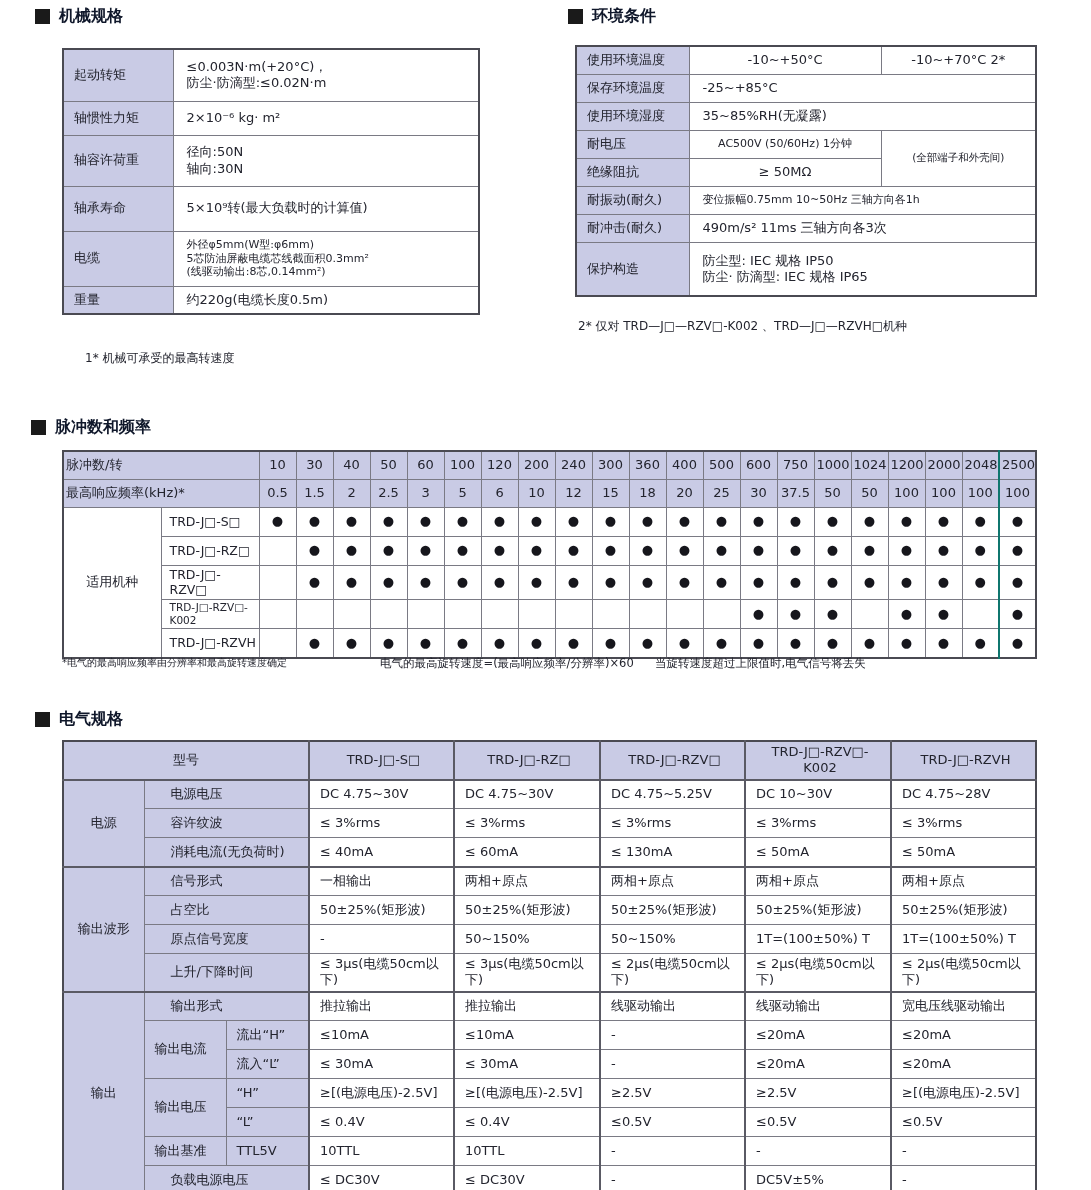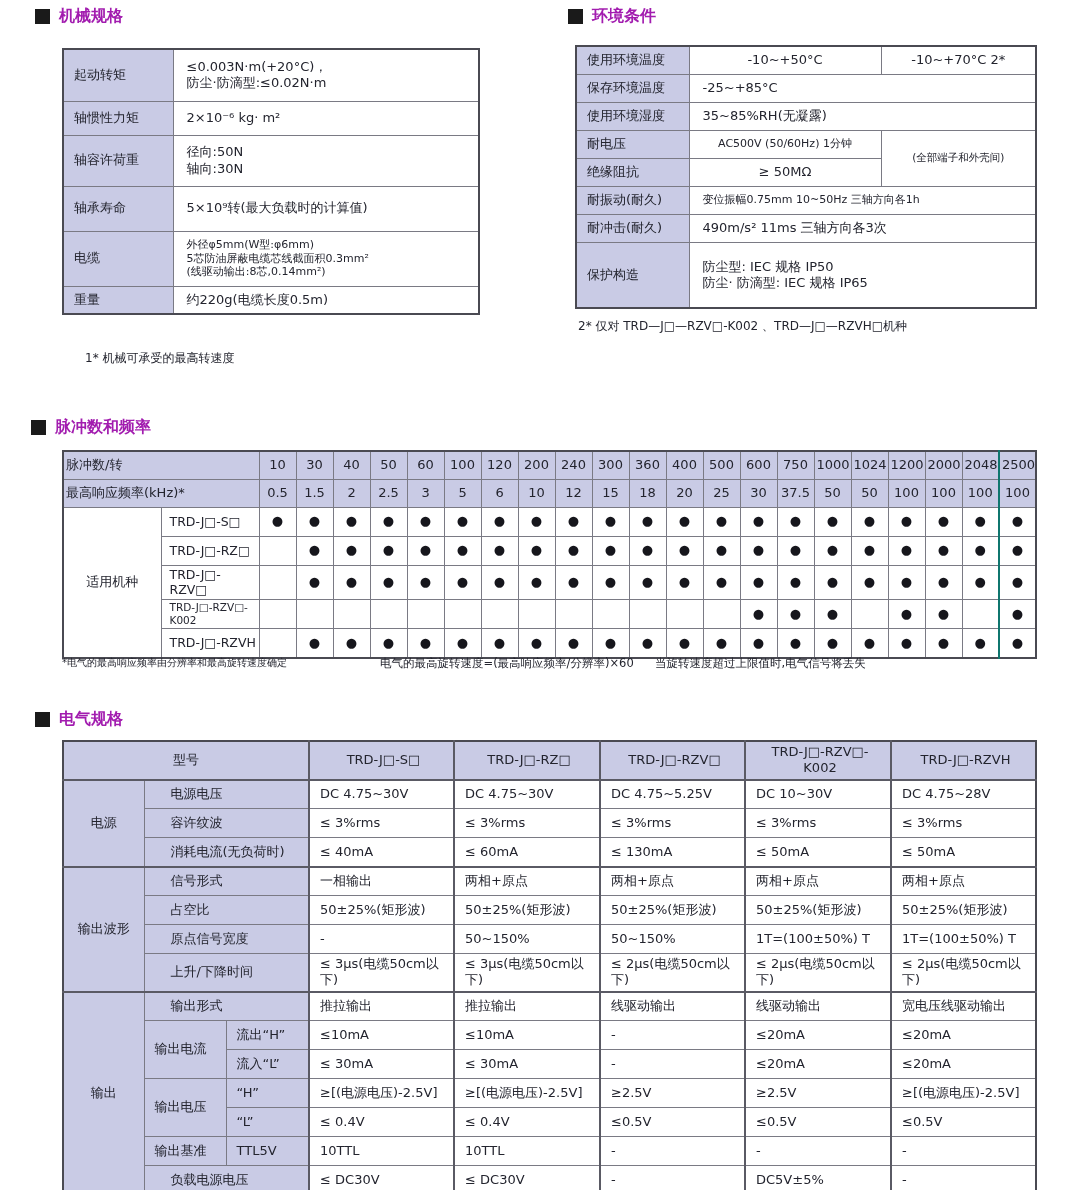--- a/index.html
+++ b/index.html
@@ -1,20 +1,20 @@
 <!DOCTYPE html>
 <html><head>
 <meta charset="utf-8">
 <style>
   html,body{margin:0;padding:0;background:#ffffff;}
   #canvas{
     position:relative;width:1091px;height:1190px;background:#ffffff;
     font-family:"DejaVu Sans","Liberation Sans",sans-serif;color:#23242e;overflow:hidden;
   }
-  .sec-title{position:absolute;font-size:16px;font-weight:bold;color:#a21caf;display:flex;align-items:center;}
+  .sec-title{position:absolute;font-size:16px;font-weight:bold;color:#0f172a;display:flex;align-items:center;}
   .sq{display:inline-block;width:15px;height:15px;background:#1a1a1a;margin-right:9px;}
   table{position:absolute;border-collapse:collapse;table-layout:fixed;background:#fff;border:2px solid #4a4a52;}
   td{border:1px solid #7a7a84;font-size:13px;color:#23242e;padding:2px 6px;vertical-align:middle;line-height:1.25;}
   .hd{background:#c9cbe5;}
   .pre{white-space:pre-line;}
   .lbl{padding-left:10px;}
   .val{padding-left:13px;}
   .small{font-size:11px;line-height:1.25;}
   .tiny{font-size:10.5px;}
   .ctr{text-align:center;}
@@ -125,21 +125,21 @@
           <td class="ctr">≥ 50MΩ</td>
         </tr>
         <tr style="height: 28px;">
           <td class="hd lbl">耐振动(耐久)</td>
           <td class="val pre small" colspan="2">变位振幅0.75mm 10~50Hz 三轴方向各1h</td>
         </tr>
         <tr style="height: 28px;">
           <td class="hd lbl">耐冲击(耐久)</td>
           <td class="val pre" colspan="2">490m/s²   11ms   三轴方向各3次</td>
         </tr>
-        <tr style="height: 66px;">
+        <tr style="height: 54px;">
           <td class="hd lbl">保护构造</td>
           <td class="val pre" colspan="2">防尘型: IEC 规格 IP50
 防尘· 防滴型: IEC 规格 IP65</td>
         </tr>
       </tbody>
   </table>
   <div class="footnote" style="left:578px;top:318px;">2* 仅对 TRD—J□—RZV□-K002 、TRD—J□—RZVH□机种</div>
 
   <table id="pulse-table" style="left:62px;top:450px;width:973px;">
     <colgroup id="pulse-cols">

